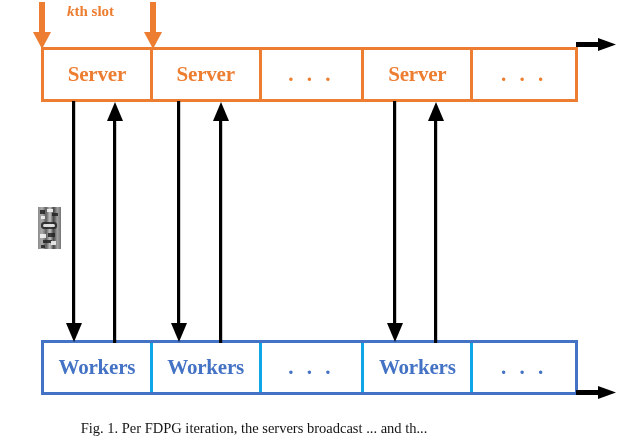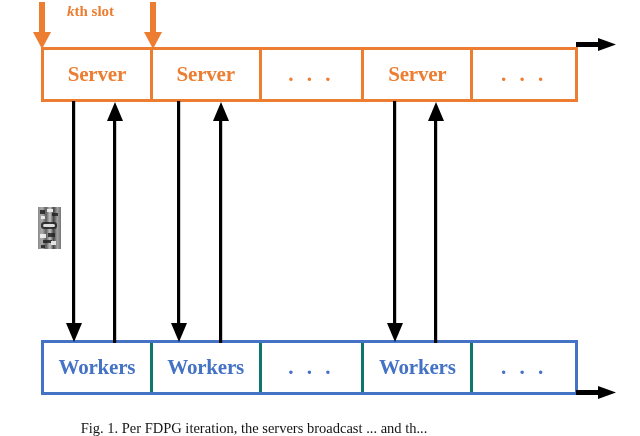--- a/index.html
+++ b/index.html
@@ -68,21 +68,21 @@
     white-space: nowrap;
     letter-spacing: -0.2px;
   }
   .row-server .cell {
     color: #ED7D31;
     border-right: 3px solid #ED7D31;
     font-family: Liberation Serif, serif;
   }
   .row-worker .cell {
     color: #4472C4;
-    border-right: 3px solid #0f766e;
+    border-right: 3px solid #0ea5e9;
   }
   .row-strip .cell:last-child { border-right: none; }
 
   .cell.dots {
     font-size: 21px;
     font-weight: bold;
     letter-spacing: 4px;
   }
 
   

